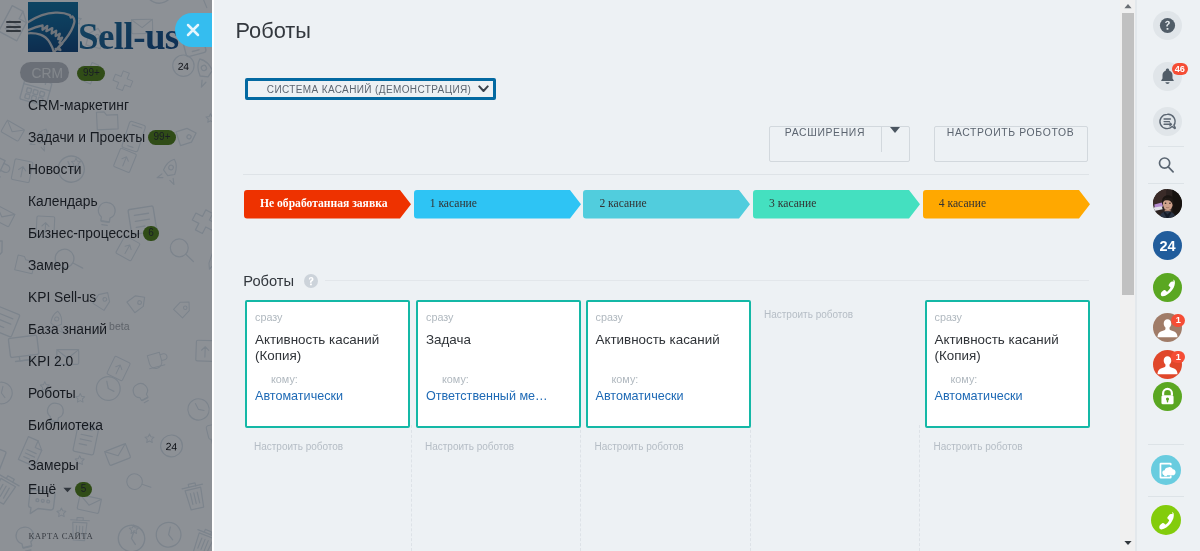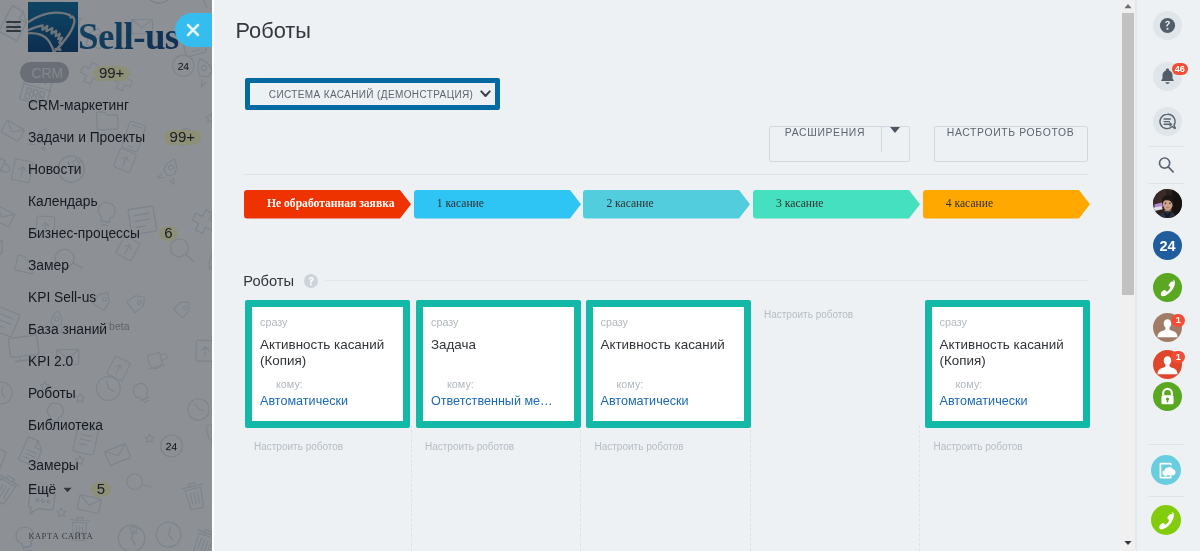--- a/index.html
+++ b/index.html
@@ -30,58 +30,58 @@
   .closebtn{position:absolute;left:175px;top:12.8px;width:45px;height:34.4px;background:#35bdef;
             border-radius:17.2px 0 0 17.2px;z-index:20;}
 
   .nav{position:absolute;left:0;top:57px;width:212px;}
   .nav-item{position:absolute;left:0;height:32px;display:flex;align-items:center;
             padding-left:28px;box-sizing:border-box;white-space:nowrap;}
   .nav-label{font-size:13.8px;color:#1b1d1f;}
   .nav-item.active{padding-left:20px;}
   .nav-item.active .nav-pill{position:absolute;left:20px;top:5px;width:48.5px;height:21px;border-radius:10.5px;background:#babec2;}
   .nav-item.active .nav-label{color:#e8eaeb;position:relative;z-index:2;padding:0 11.5px;}
-  .nav-badge{display:inline-block;margin-left:19px;background:#fef9c3;color:#222527;font-size:15px;
+  .nav-badge{display:inline-block;margin-left:3px;background:#4d7c0f;color:#222527;font-size:10px;
              border-radius:8px;padding:2.5px 5.5px;line-height:10px;position:relative;z-index:2;}
   .nav-beta{font-size:10.5px;color:#a3a7aa;margin-left:2px;position:relative;top:-3.5px;}
   .nav-caret{margin-left:7px;display:inline-flex;align-items:center;position:relative;top:1px;}
   .sitemap{position:absolute;left:28.5px;top:531px;font-size:8.7px;color:#5c6063;letter-spacing:.5px;font-family:Liberation Serif, serif;}
 
   
   .main{position:absolute;left:214px;top:0;width:907px;height:551px;background:#edf1f4;overflow:hidden;}
   .page-title{position:absolute;left:21.5px;top:18.3px;font-size:21.8px;color:#33383e;font-weight:400;letter-spacing:0;}
-  .pipeline-select{position:absolute;left:30.8px;top:78.4px;height:32px;border:5px solid #0369a1;background:#edf1f4;
+  .pipeline-select{position:absolute;left:30.8px;top:78.4px;height:22px;border:3px solid #0369a1;background:#edf1f4;
         border-radius:2px;display:flex;align-items:center;padding:0 4px 0 19px;box-sizing:border-box;}
   .pipeline-select .lbl{font-size:10px;color:#5c6570;letter-spacing:.38px;}
   .pipeline-select .chev{margin-left:6.5px;display:flex;align-items:center;}
 
   .btn{position:absolute;height:34px;border:1px solid #d2d8dd;background:#edf1f4;border-radius:2px;
        display:flex;align-items:flex-start;box-sizing:border-box;}
   .btn .lbl{font-size:10.4px;color:#5c6570;letter-spacing:.65px;}
   .btn-ext{left:554.5px;top:126.3px;height:35.4px;width:141px;}
   .btn-ext .lbl{flex:1;text-align:center;}
   .btn-ext .sep{width:1px;height:25px;background:#d2d8dd;}
   .btn-ext .arr{width:27px;display:flex;align-items:center;justify-content:center;}
   .btn-conf{left:719.5px;top:126.3px;height:35.4px;width:154px;justify-content:center;}
 
   .hr{position:absolute;left:29.3px;top:174px;width:846px;height:1px;background:#dee3e7;}
 
   .stages{position:absolute;left:30px;top:190.2px;height:28.6px;width:860px;}
   .stage{position:absolute;top:0;height:28.6px;display:flex;align-items:center;}
   .stage .txt{position:relative;z-index:2;font-family:"Liberation Serif",serif;font-size:11.6px;
-              padding-left:23px;line-height:28.6px;white-space:nowrap;}
+              padding-left:16px;line-height:28.6px;white-space:nowrap;}
   .stage svg{position:absolute;left:0;top:0;}
 
   .sec{position:absolute;display:flex;align-items:center;}
   .sec .t{font-size:14.7px;color:#32373d;white-space:nowrap;}
   .qmark{width:14px;height:14px;border-radius:50%;background:#ccd3da;margin-left:9.5px;flex:0 0 auto;}
   .sec .ln{height:1px;background:#e2e6ea;margin-left:7px;}
 
   .col{position:absolute;top:300px;width:165px;}
-  .card{background:#fff;border:7px solid #14b8a6;border-radius:2px;padding:9px 10px 12px 8px;box-sizing:border-box;
+  .card{background:#fff;border:2px solid #14b8a6;border-radius:2px;padding:9px 10px 12px 8px;box-sizing:border-box;
         width:165px;height:128px;}
   .card .when{font-size:10.8px;color:#b0b8bf;margin-bottom:8.5px;line-height:12px;}
   .card .cname{font-size:13.4px;color:#2f3338;line-height:16.6px;height:33.2px;margin-bottom:8.5px;}
   .card .tolbl{font-size:10.8px;color:#b0b8bf;margin-bottom:3px;line-height:12px;padding-left:16px;}
   .card .toval{font-size:12.6px;color:#1d69b5;line-height:16px;}
   .col-footer{position:absolute;font-size:10px;color:#b5bdc5;white-space:nowrap;}
   .col-sep{position:absolute;width:0;border-left:1px dashed #dde2e7;}
 
   
   .vscroll{position:absolute;left:1120px;top:0;width:15px;height:551px;background:#f0f0f0;z-index:5;}

